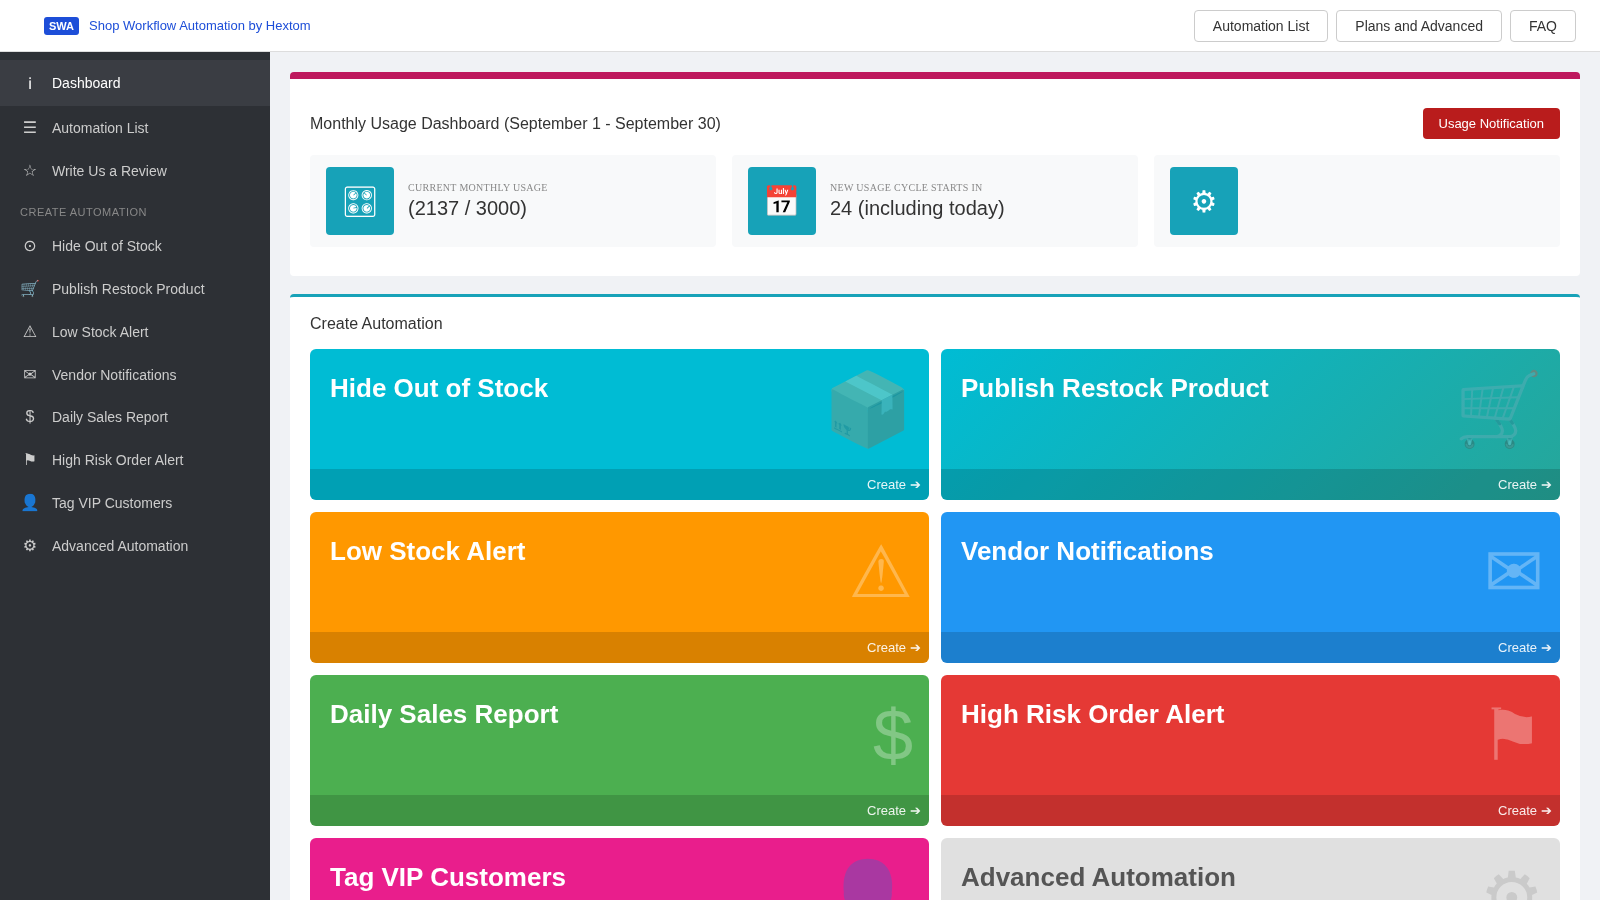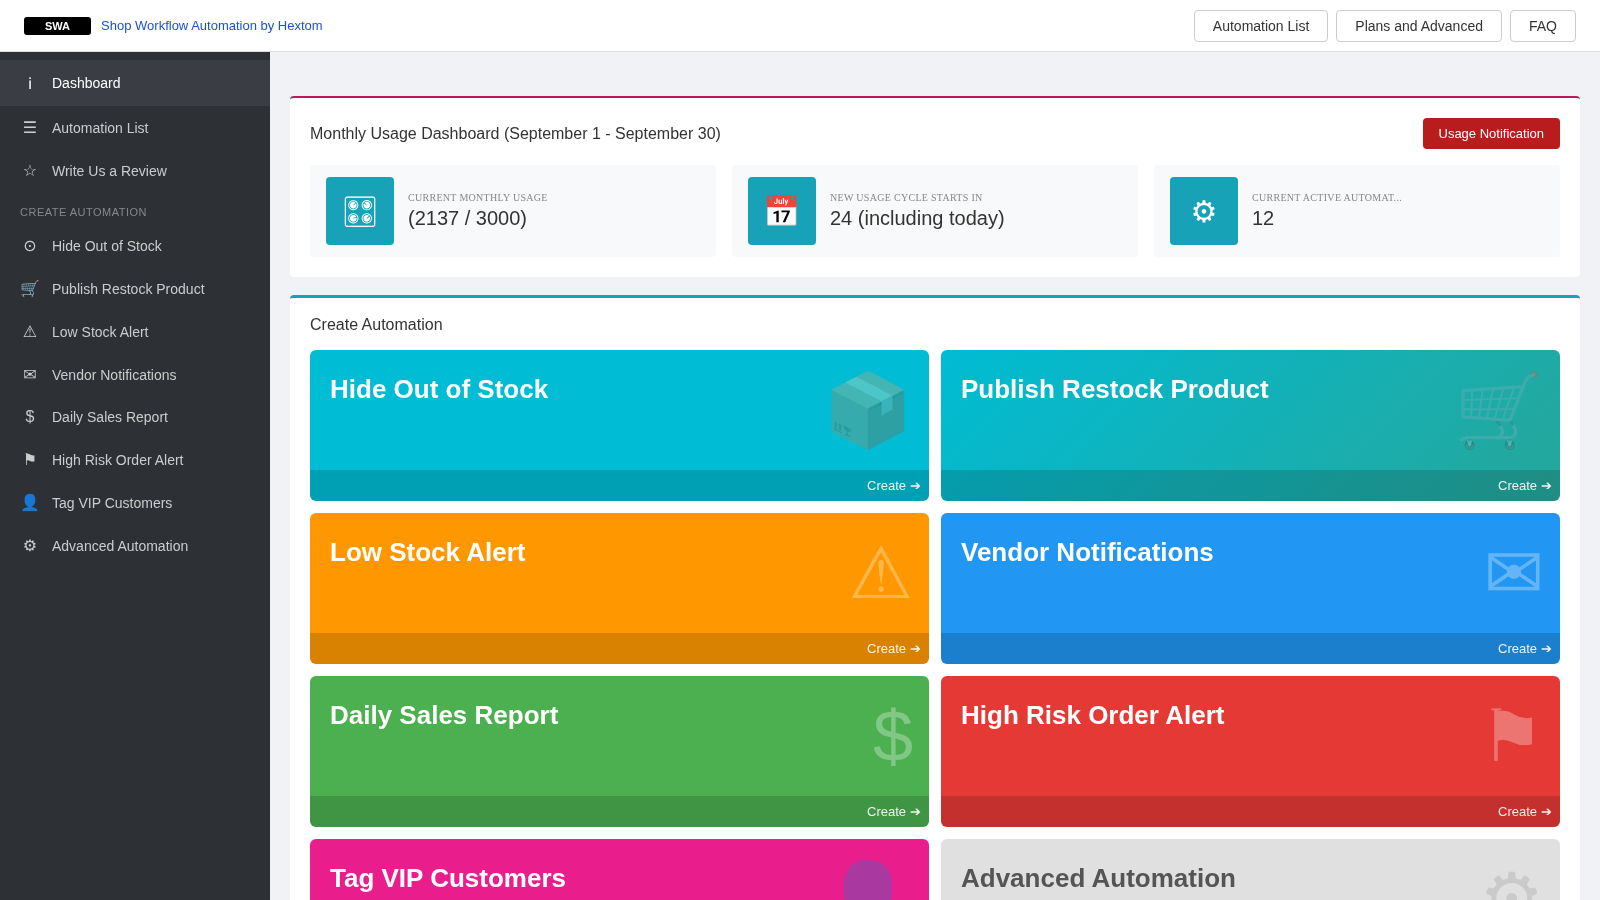--- a/index.html
+++ b/index.html
@@ -15,26 +15,27 @@
       border-bottom: 1px solid #ddd;
       flex-shrink: 0;
     }
     .logo-area {
       display: flex;
       align-items: center;
       gap: 10px;
       flex: 1;
     }
     .logo-badge {
-      background: #000000;
+      background: #1d4ed8;
       color: #fff;
       font-size: 11px;
       font-weight: bold;
-      padding: 3px 21px;
+      padding: 3px 5px;
       border-radius: 3px;
+      margin-left: 20px;
     }
     .app-title {
       font-size: 13px;
       color: #1d4ed8;
       font-weight: normal;
     }
     .header-buttons {
       display: flex;
       gap: 8px;
     }
@@ -88,24 +89,23 @@
       flex: 1;
       overflow-y: auto;
       padding: 20px;
       background: #f0f2f5;
     }
 
     
     .usage-card {
       background: #fff;
       border-radius: 4px;
-      padding: 20px 20px;
+      padding: 29px 20px;
       margin-bottom: 18px;
-      border-top: 2px solid #be185d;
-      margin-top: 24px;
+      border-top: 7px solid #be185d;
     }
     .usage-header {
       display: flex;
       justify-content: space-between;
       align-items: center;
       margin-bottom: 16px;
     }
     .usage-title {
       font-size: 16px;
       color: #333;
@@ -336,24 +336,20 @@
           <div>
             <div class="stat-label">NEW USAGE CYCLE STARTS IN</div>
             <div class="stat-value">24 (including today)</div>
           </div>
         </div>
 
         <div class="stat-box">
           <div class="stat-icon-box blue">
             <span>⚙</span>
           </div>
-          <div>
-            <div class="stat-label">CURRENT ACTIVE AUTOMAT...</div>
-            <div class="stat-value">12</div>
-          </div>
         </div>
       </div>
     </div>
 
     <div class="create-automation-card">
       <div class="section-title">Create Automation</div>
       <div class="cards-grid">
 
         <div class="automation-card card-hide-stock">
           <div class="automation-card-body">

